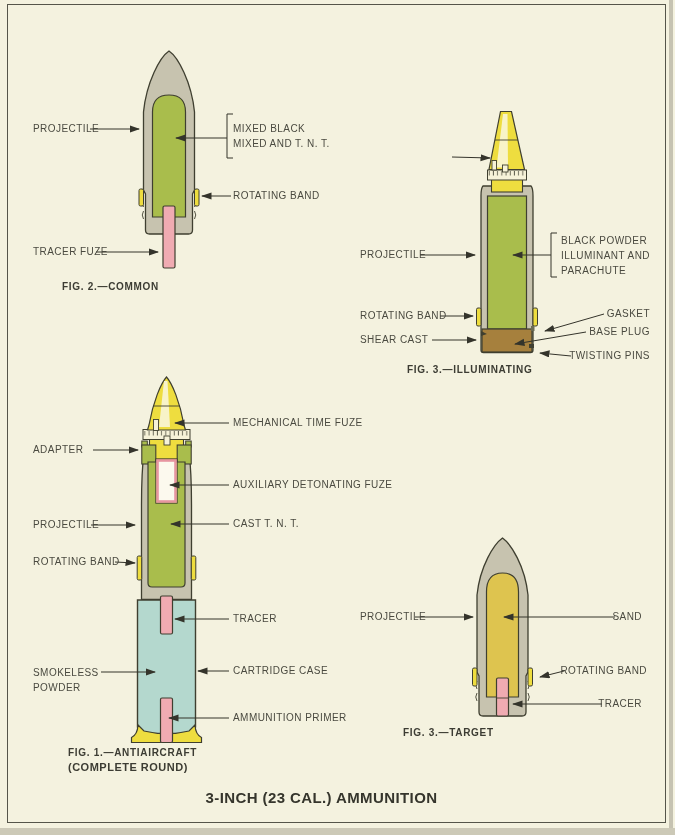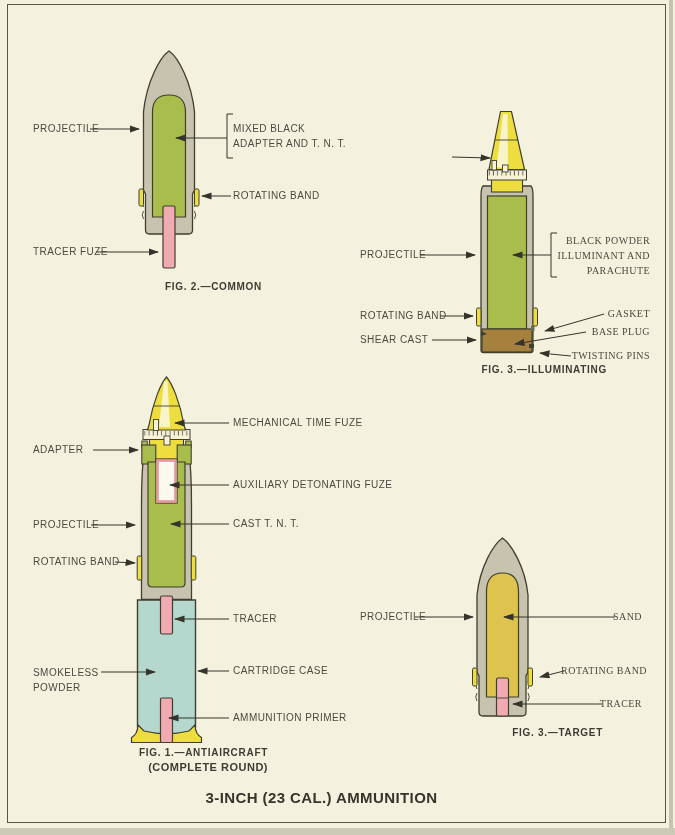--- a/index.html
+++ b/index.html
@@ -8,23 +8,23 @@
        font-family:"Liberation Sans",sans-serif;}
   .page{position:absolute;inset:0;}
   .frame{position:absolute;left:7px;top:4px;width:657px;height:817px;
          border:1.6px solid #55554a;pointer-events:none;}
   .edge-right{position:absolute;left:669px;top:0;width:4px;height:835px;background:#c6c3b2;}
   .edge-bottom{position:absolute;left:0;top:828px;width:675px;height:7px;background:#ccc9b7;}
   svg{position:absolute;left:0;top:0;}
   .lbl{position:absolute;font-size:10px;line-height:11px;letter-spacing:.45px;
        color:#4a4a40;white-space:nowrap;}
   .ml{line-height:15px;}
-  .rt{text-align:right;font-family:Liberation Serif, serif;}
+  .rt{}
   .cap{position:absolute;font-size:10px;line-height:12px;font-weight:600;
-       letter-spacing:.7px;color:#3c3c33;text-align:right;white-space:nowrap;}
+       letter-spacing:.7px;color:#3c3c33;text-align:left;white-space:nowrap;}
   .cap2{font-size:11px;font-weight:600;letter-spacing:.5px;}
   .title{position:absolute;left:-16px;top:789px;width:675px;text-align:center;
          font-size:15px;font-weight:600;letter-spacing:.4px;color:#35352c;}
 </style>
 </head>
 <body>
 
 <div class="page">
 
 <svg width="675" height="835" viewBox="0 0 675 835">
@@ -132,21 +132,21 @@
     <line x1="415" y1="617" x2="473" y2="617" marker-end="url(#arr)"></line>
     <line x1="615" y1="617" x2="504" y2="617" marker-end="url(#arr)"></line>
     <line x1="564" y1="671" x2="540" y2="677" marker-end="url(#arr)"></line>
     <line x1="602" y1="704" x2="513" y2="704" marker-end="url(#arr)"></line>
   </g>
 </svg>
 
 <div class="lbl" style="left:33px;top:123px">PROJECTILE</div>
 <div class="lbl ml" style="left:233px;top:121px">
   <div>MIXED BLACK</div>
-  <div>ADAPTER AND T. N. T.</div>
+  <div>MIXED AND T. N. T.</div>
 </div>
 <div class="lbl" style="left:233px;top:190px">ROTATING BAND</div>
 <div class="lbl" style="left:33px;top:246px">TRACER FUZE</div>
 <div class="cap" style="left:62px;top:281px;width:200px">FIG. 2.—COMMON</div>
 
 <div class="lbl" style="left:360px;top:249px">PROJECTILE</div>
 <div class="lbl ml rt" style="right:25px;top:233px">
   <div>BLACK POWDER</div>
   <div>ILLUMINANT AND</div>
   <div>PARACHUTE</div>

